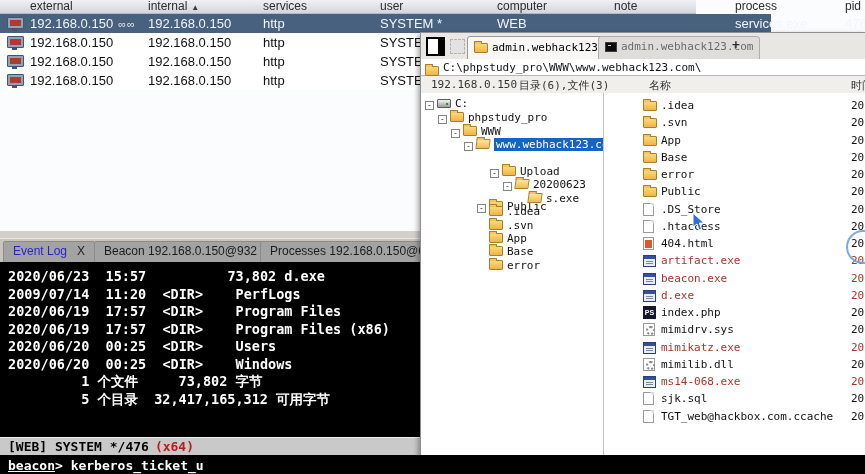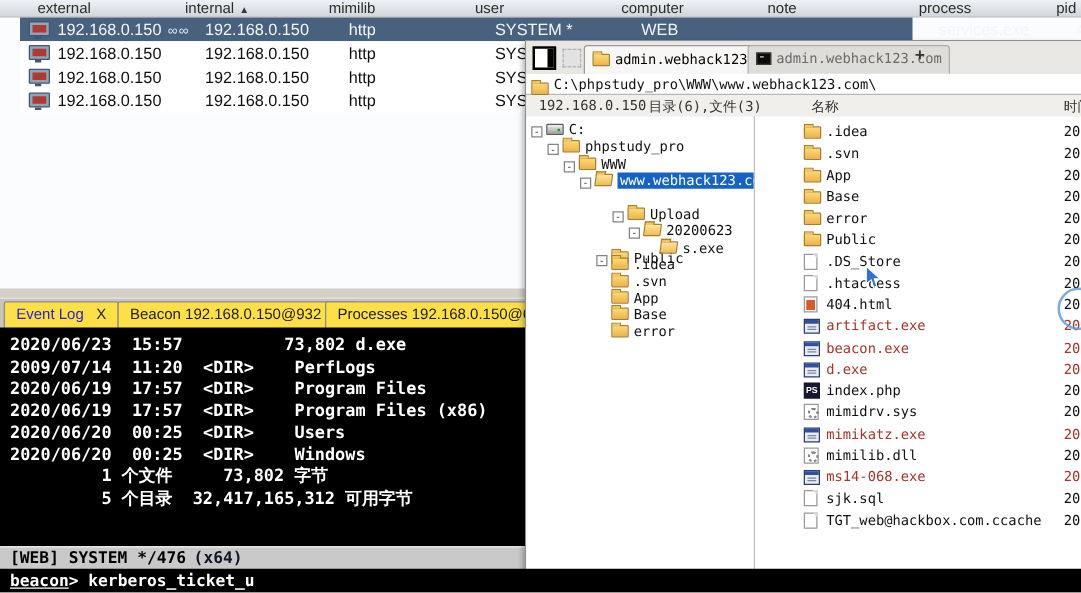--- a/index.html
+++ b/index.html
@@ -2,55 +2,55 @@
 <html><head>
 <meta charset="utf-8">
 <style>
   html,body{margin:0;padding:0}
   body{position:relative;width:865px;height:474px;overflow:hidden;background:#d4d0c8;
        font-family:"Liberation Sans",sans-serif;-webkit-font-smoothing:antialiased}
   .abs{position:absolute}
 
   
   #sessions{left:0;top:0;width:865px;height:231px;background:#fbfcfd;border-bottom:1px solid #b9b6ae}
-  #shead{left:0;top:0;width:865px;height:13px;background:linear-gradient(#eef1f5,#d3d7dd);
+  #shead{left:0;top:0;width:696px;height:13px;background:linear-gradient(#eef1f5,#d3d7dd);
          border-bottom:1px solid #b6bac1;font-size:12px;color:#2c2c2c}
   .hcell{position:absolute;top:-1px;white-space:nowrap;cursor:default}
   .sortarrow{font-size:8px;color:#3a3a3a;margin-left:4px}
-  .srow{position:absolute;left:16px;width:714px;height:19px;font-size:13px;color:#101010;background:#fff}
+  .srow{position:absolute;left:0;width:771px;height:19px;font-size:13px;color:#101010;background:#fff}
   .srow.sel{background:#47617f;color:#f2f5f9}
   .cell{position:absolute;top:2px;white-space:nowrap}
   .c-ext{left:30px}.c-int{left:148px}.c-lis{left:263px}.c-usr{left:380px}
   .c-cmp{left:497px}.c-not{left:614px}.c-prc{left:735px}.c-pid{left:845px}
   .h-ext{left:30px}.h-int{left:148px}.h-lis{left:263px}.h-usr{left:380px}
   .h-cmp{left:497px}.h-not{left:614px}.h-prc{left:735px}.h-pid{left:845px}
   .link{font-size:11px;letter-spacing:1px;color:#dfe7f0;margin-left:5px}
   .mon{position:absolute;left:7px;top:3px;width:15px;height:10px;border:1px solid #44566b;
        background:#8ea4ba;border-radius:1px}
   .mon::before{content:"";position:absolute;left:2px;top:2px;right:2px;bottom:2px;background:#b03a30}
   .mon::after{content:"";position:absolute;left:4px;bottom:-3px;width:5px;height:2px;background:#44566b}
 
   
   #splitter{left:0;top:231px;width:865px;height:7px;background:#d4d0c8}
   #tabbar{left:0;top:238px;width:865px;height:24px;background:#c9c5bd;border-top:1px solid #e9e7e2}
-  .mtab{position:absolute;top:2px;height:19px;background:#fde047;border:1px solid #8e8b84;
+  .mtab{position:absolute;top:2px;height:19px;background:#a3a3a3;border:1px solid #8e8b84;
         border-radius:2px 2px 0 0;font-size:12px;color:#1c1c1c;padding:2px 9px 0 9px;white-space:nowrap;cursor:default}
   .mtab .x{margin-left:10px;color:#222}
   #tab-eventlog{left:3px}#tab-eventlog .lbl{color:#2626c8}
   #tab-beacon{left:94px}
   #tab-processes{left:260px;width:200px}
 
   
   #console{left:0;top:262px;width:865px;height:175px;background:#000;overflow:hidden}
   #console pre{margin:6px 0 0 8px;font-family:"DejaVu Sans Mono",monospace;font-weight:bold;
                font-size:13.5px;line-height:17.5px;color:#fff;white-space:pre}
   #statusbar{left:0;top:437px;width:865px;height:18px;background:#c9c9c9;border-top:1px solid #efefef;
              font-family:"DejaVu Sans Mono",monospace;font-weight:bold;font-size:13px;color:#000;
              padding:1px 0 0 8px;box-sizing:border-box;white-space:nowrap}
-  #statusbar .arch{color:#0f172a;margin-left:6px}
+  #statusbar .arch{color:#b91c1c;margin-left:6px}
   #inputline{left:0;top:455px;width:865px;height:19px;background:#000;color:#fff;
              font-family:"DejaVu Sans Mono",monospace;font-weight:bold;font-size:13px;
              padding:3px 0 0 8px;box-sizing:border-box;white-space:nowrap;z-index:30}
   #inputline .prompt{text-decoration:underline}
 
   
   #fm{left:420px;top:32px;width:445px;height:429px;background:#fafafa;border:1px solid #8f8f8f;
       box-shadow:-2px 2px 5px rgba(0,0,0,.35);z-index:10;font-family:"DejaVu Sans Mono",monospace;font-size:11px;color:#111}
   #fmtabs{left:0;top:0;width:100%;height:26px;background:#e9e7e3;border-bottom:1px solid #c2c0bc}
   .winbtn{position:absolute;left:5px;top:4px;width:15px;height:15px;border:2px solid #000;background:#fff;cursor:default}
@@ -115,21 +115,21 @@
   #ring{left:846px;top:230px;width:30px;height:30px;border:2px solid #659fdc;border-radius:50%;z-index:20;opacity:.85}
   #cursor{left:692px;top:212px;z-index:25}
 </style>
 </head>
 <body>
 
 <div id="sessions" class="abs">
   <div id="shead" class="abs">
     <span class="hcell h-ext">external</span>
     <span class="hcell h-int"><span>internal</span><span class="sortarrow">▲</span></span>
-    <span class="hcell h-lis">mimilib</span>
+    <span class="hcell h-lis">services</span>
     <span class="hcell h-usr">user</span>
     <span class="hcell h-cmp">computer</span>
     <span class="hcell h-not">note</span>
     <span class="hcell h-prc">process</span>
     <span class="hcell h-pid">pid</span>
   </div>
   <div>
       <div class="srow sel" style="top: 14px;">
         <span class="mon"></span>
         <span class="cell c-ext">192.168.0.150<span class="link">∞∞</span></span>

